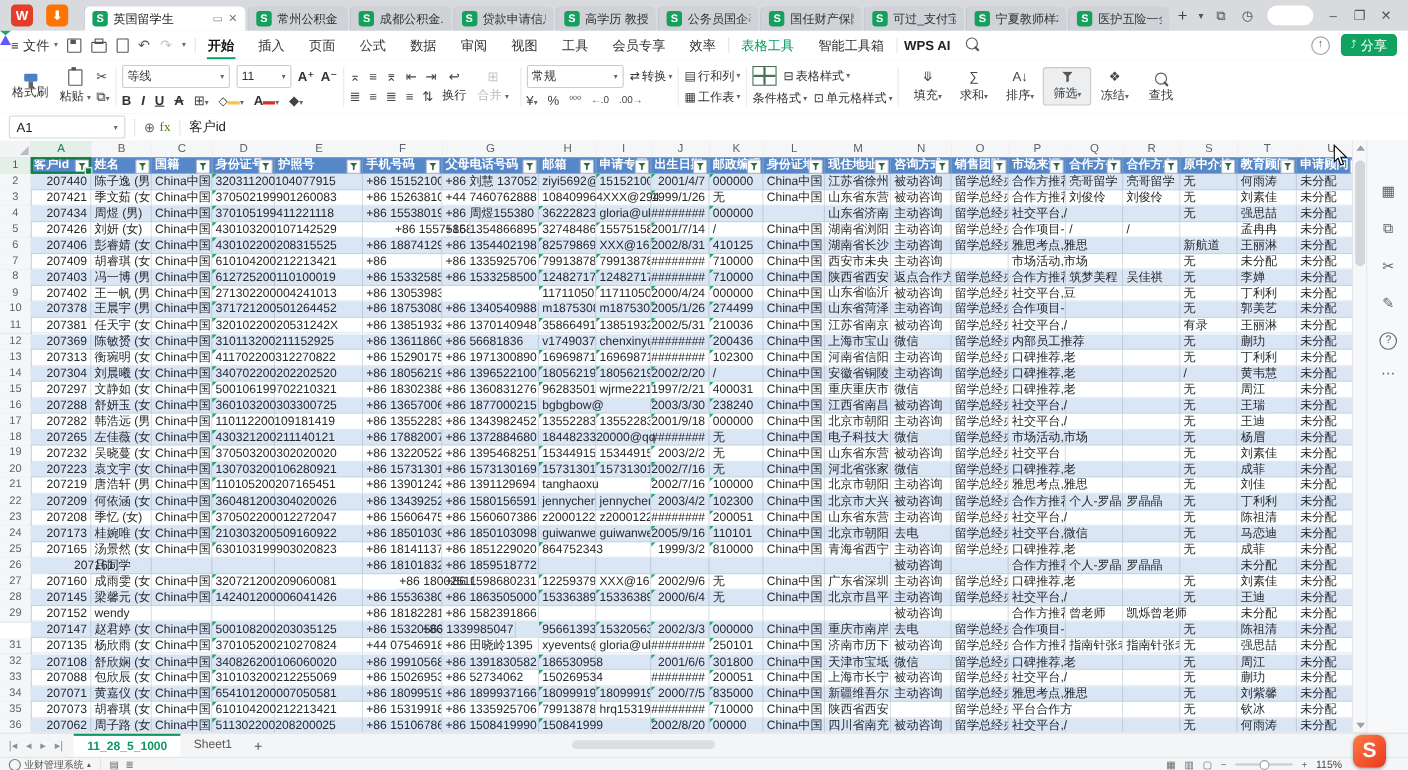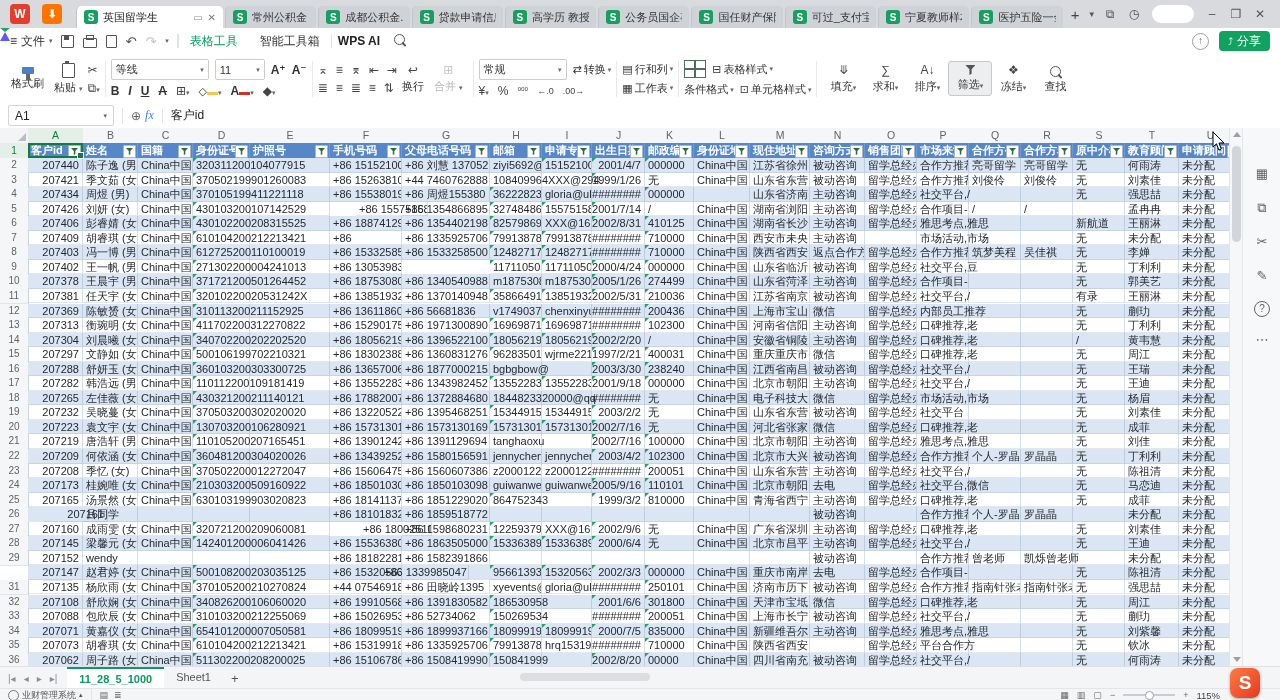--- a/index.html
+++ b/index.html
@@ -78,21 +78,21 @@
   .ic-clip:before{content:"";position:absolute;left:2px;top:-3px;width:4px;height:3px;background:#555;}
   .ic-grid{width:20px;height:16px;border:1.5px solid #49715a;position:relative;display:inline-block;}
   .ic-grid:before{content:"";position:absolute;left:0;right:0;top:45%;height:1.5px;background:#49715a;}
   .ic-grid:after{content:"";position:absolute;top:0;bottom:0;left:45%;width:1.5px;background:#49715a;}
   
   #fxbar{position:absolute;left:0;top:103px;width:1280px;height:25px;background:#fff;
     border-bottom:1px solid #d7dade;display:flex;align-items:center;font-size:12px;}
   #namebox{width:92px;height:19px;border:1px solid #d2d5da;border-radius:2px;margin-left:8px;
     display:flex;align-items:center;justify-content:space-between;padding:0 6px;color:#222;}
   #fxsep{width:1px;height:16px;background:#e2e3e5;margin:0 8px;}
-  #fxlbl{font-style:italic;font-family:"Liberation Serif","DejaVu Serif",serif;color:#3b82f6;margin:0 8px 0 4px;}
+  #fxlbl{font-family:"Liberation Serif","DejaVu Serif",serif;color:#4d7c0f;margin:0 8px 0 4px;}
   #fxval{color:#222;font-size:12px;}
   
   #grid{position:absolute;left:0;top:128px;width:1242px;height:538px;background:#fff;overflow:hidden;}
   #corner{position:absolute;left:0;top:0;width:28px;height:15px;background:#f3f4f6;
     border-right:1px solid #cfd3d8;border-bottom:1px solid #cfd3d8;}
   #corner:after{content:"";position:absolute;right:2px;bottom:2px;width:0;height:0;
     border-left:8px solid transparent;border-bottom:8px solid #b9bdc2;}
   .colhead{position:absolute;top:0;height:15px;background:#f5f6f7;border-right:1px solid #d9dce0;
     border-bottom:1px solid #cfd3d8;font-size:10.5px;color:#5f6368;text-align:center;line-height:15px;}
   .colhead.sel{background:#e4efe8;color:#0f7c41;border-bottom:2px solid #0f7c41;line-height:14px;}
@@ -224,20 +224,32 @@
     </div>
     <div class="qicons">
       <span class="ic-save"></span>
       <span class="ic-print"></span>
       <span class="ic-page"></span>
       <span style="font-size:13px;">↶</span>
       <span style="font-size:13px;color:#c0c3c7;">↷</span>
       <span class="chev">▾</span>
     </div>
     <span class="vsep"></span>
+    <div id="menuitems" style="display:flex;">
+        <span class="mitem active">开始</span>
+        <span class="mitem">插入</span>
+        <span class="mitem">页面</span>
+        <span class="mitem">公式</span>
+        <span class="mitem">数据</span>
+        <span class="mitem">审阅</span>
+        <span class="mitem">视图</span>
+        <span class="mitem">工具</span>
+        <span class="mitem">会员专享</span>
+        <span class="mitem">效率</span>
+      </div>
     <span class="vsep"></span>
     <span class="mitem green">表格工具</span>
     <span class="mitem">智能工具箱</span>
     <span class="vsep"></span>
     <div id="ai">
       <span class="tri"></span>
       <span>WPS AI</span>
     </div>
     <span style="margin-left:14px;"><span class="mag"></span></span>
     <div id="menuright">
@@ -961,21 +973,21 @@
           <span class="t">2000/4/24</span>
           <i class="tri"></i>
         </div>
         <div class="cell clip" style="left: 617px; width: 49px;">
           <span class="t">000000</span>
           <i class="tri"></i>
         </div>
         <div class="cell clip" style="left: 666px; width: 56px;">
           <span class="t">China中国</span>
         </div>
-        <div class="cell clip" style="left: 722px; width: 60px;">
+        <div class="cell clip" style="left: 722px; width: 60px; font-family: Liberation Mono, monospace;">
           <span class="t">山东省临沂</span>
         </div>
         <div class="cell clip" style="left: 782px; width: 55px;">
           <span class="t">被动咨询</span>
         </div>
         <div class="cell clip" style="left: 837px; width: 52px;">
           <span class="t">留学总经办</span>
         </div>
         <div class="cell spill" style="left: 889px; width: 52px;">
           <span class="t">社交平台,豆</span>

